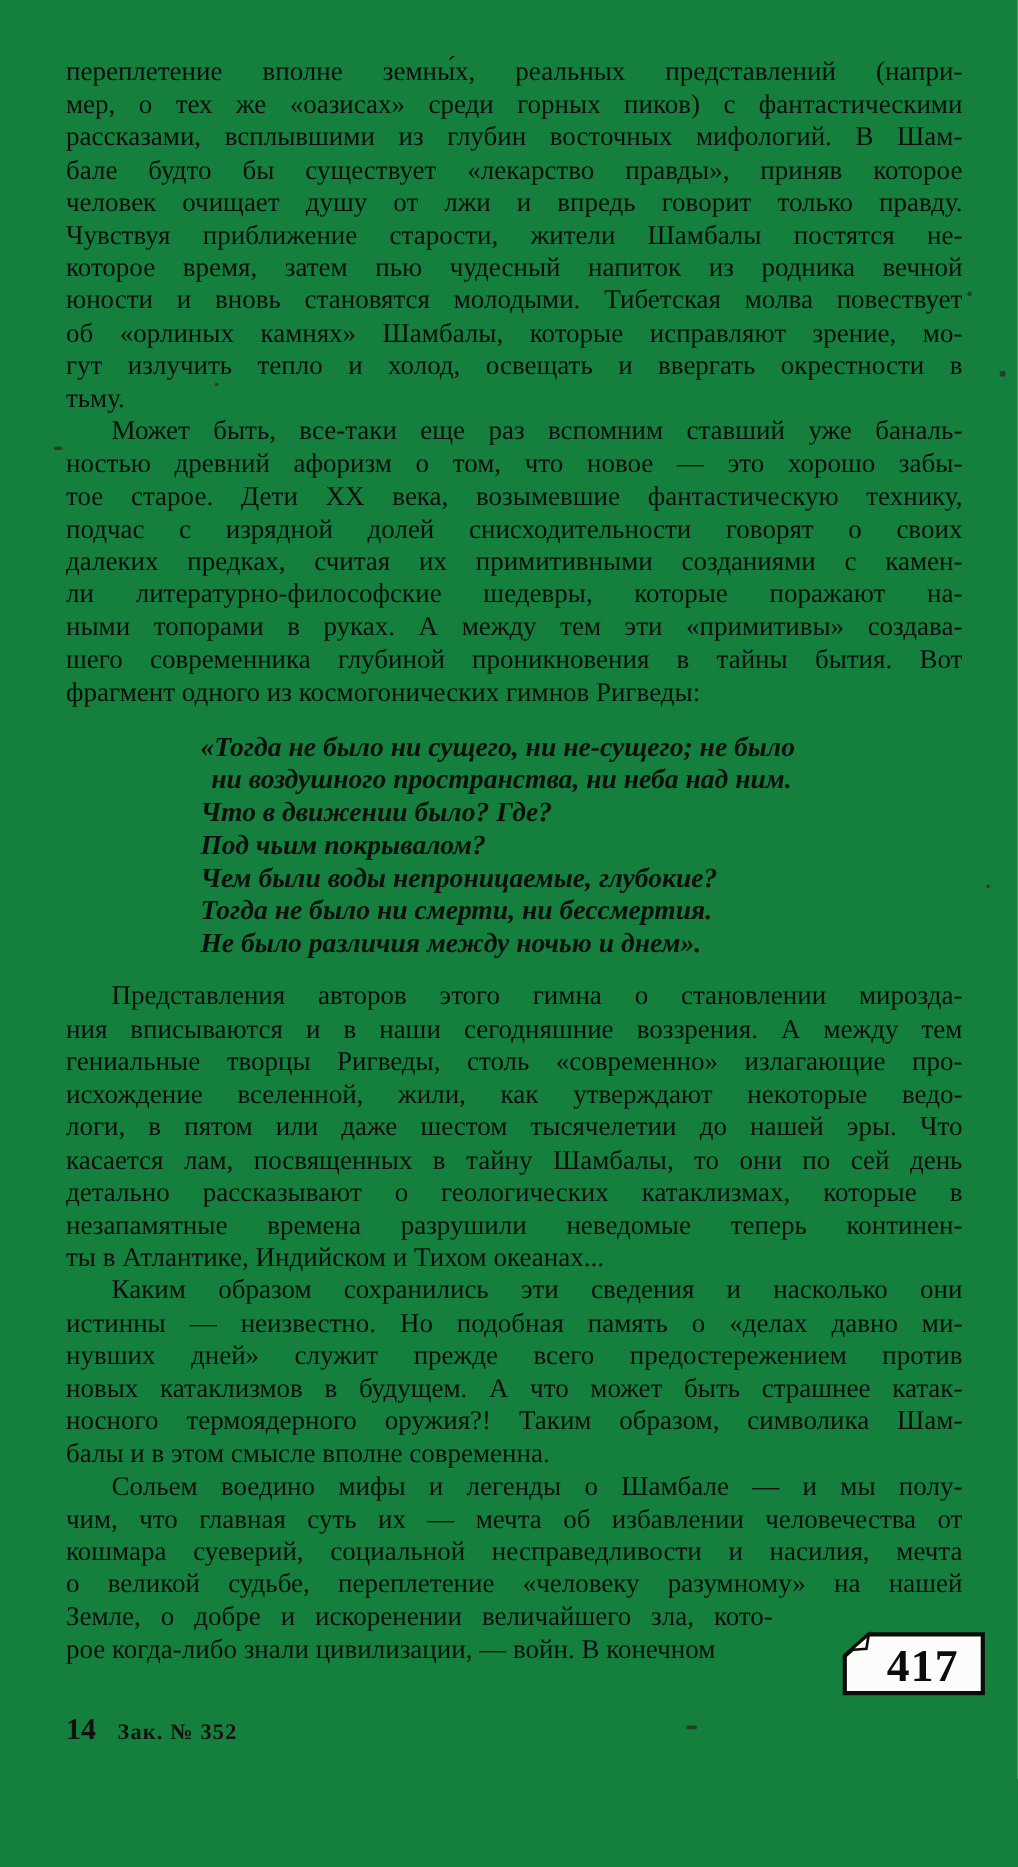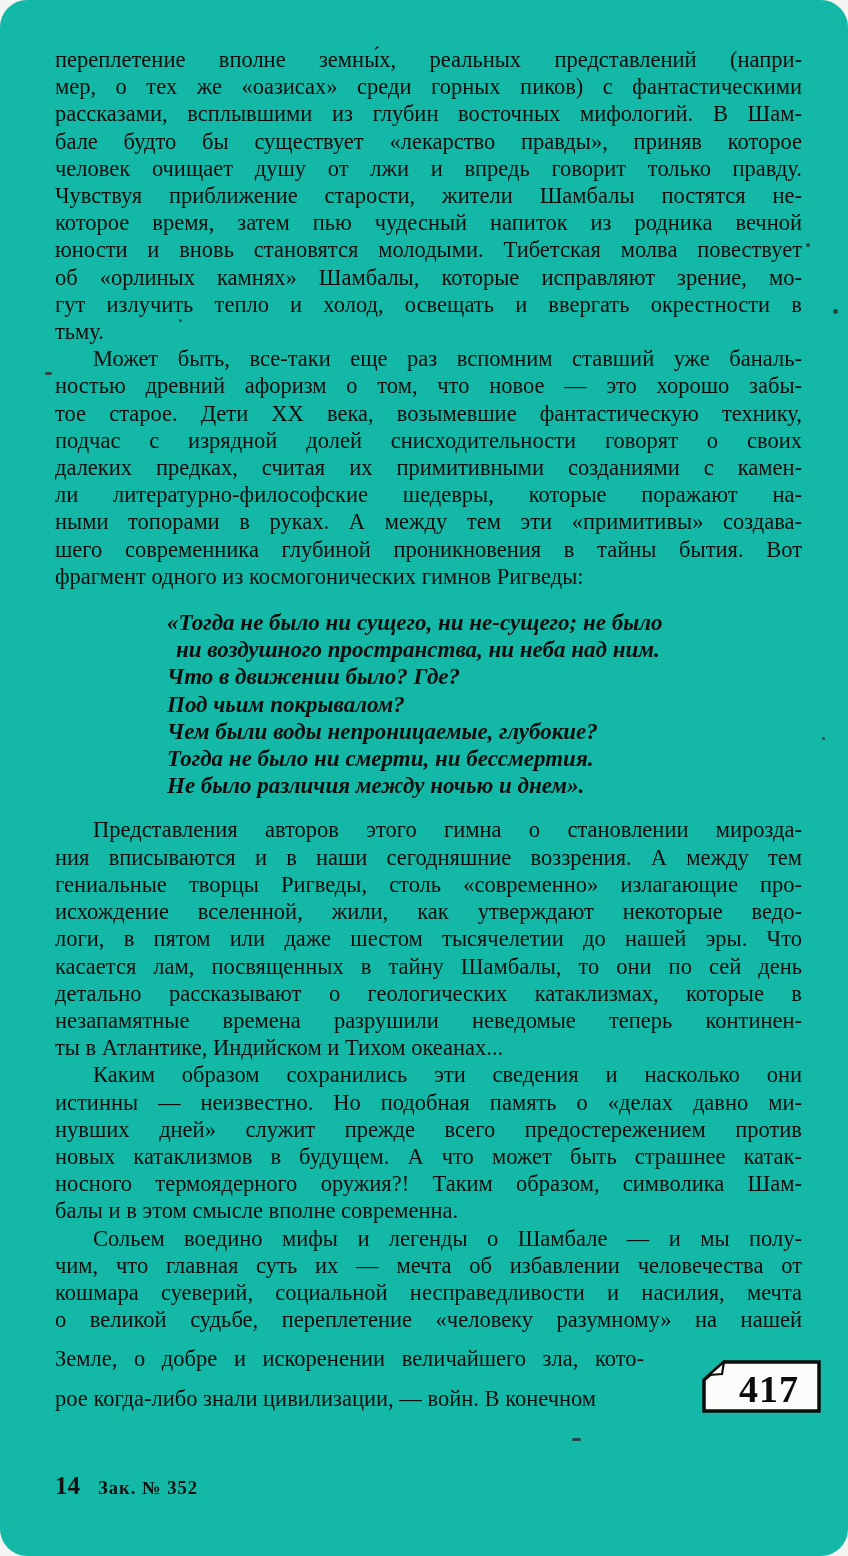--- a/index.html
+++ b/index.html
@@ -4,24 +4,23 @@
 <style>
   html, body { margin: 0; padding: 0; }
   body {
     width: 848px; height: 1556px;
     background: #f4f4f2;
     font-family: "Liberation Serif", "DejaVu Serif", serif;
   }
   .page {
     position: relative;
     width: 848px; height: 1556px;
-    background: #14b8a6;
+    background: #15803d;
     color: #0e0e0e;
     overflow: hidden;
-    border-radius: 27px;
   }
   .text-col {
     position: absolute;
     left: 55px; top: 46px;
     width: 747px;
   }
   .para { margin: 0; }
   .line {
     font-size: 22.5px;
     line-height: 27.2px;
@@ -38,21 +37,21 @@
   .para.verse {
     margin: 19px 0 17px 112px;
     font-style: italic;
     font-weight: 700;
   }
   .para.verse .line {
     text-align: left;
     font-size: 23px;
   }
   .para.verse .line:nth-child(2) { padding-left: 9px; }
-  .para.wrap-badge .line:nth-last-child(-n+2) { margin-right: 158px; margin-top: 12px; }
+  .para.wrap-badge .line:nth-last-child(-n+2) { margin-right: 158px; }
 
   .badge {
     position: absolute;
     left: 700px; top: 1358px;
     width: 124px; height: 58px;
   }
   .badge svg { position: absolute; left: 0; top: 0; }
   .badge .num {
     position: absolute;
     left: 14px; top: 3px; right: 0; bottom: 0;
@@ -61,21 +60,20 @@
     font-size: 38px;
     letter-spacing: 1px;
     color: #0c0c0c;
   }
   .footer {
     position: absolute;
     left: 55px; top: 1428px;
     width: 400px;
     color: #111;
     white-space: nowrap;
-    margin-top: 44px;
   }
   .footer .sig {
     font-weight: 700;
     font-size: 25px;
   }
   .footer .imprint {
     font-weight: 700;
     font-size: 18.5px;
     margin-left: 14px;
     letter-spacing: 1px;

